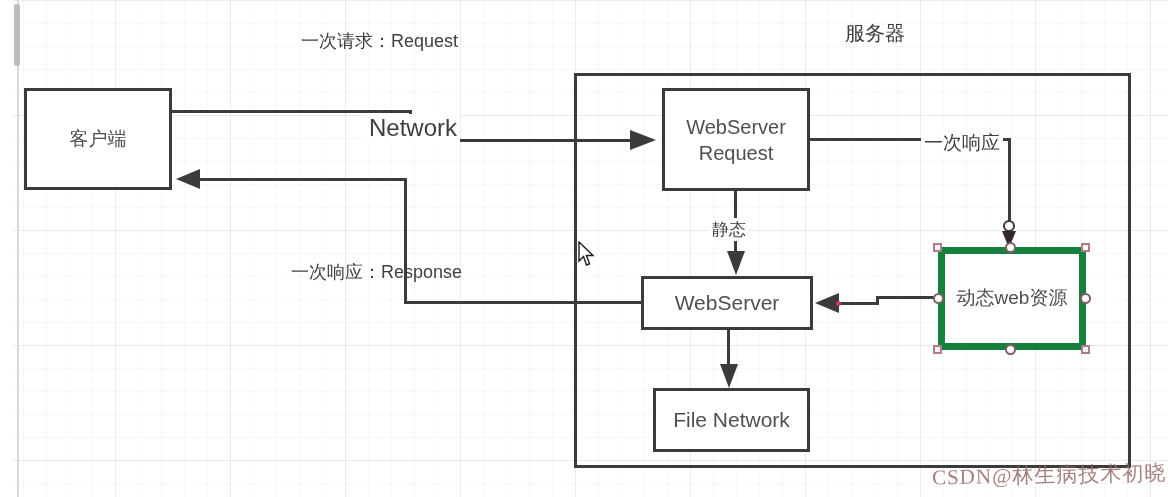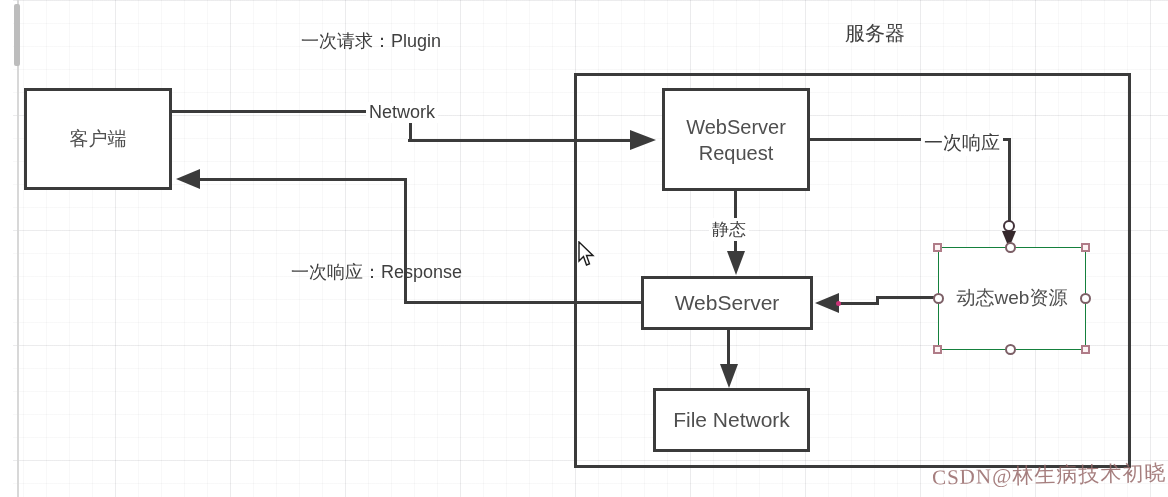--- a/index.html
+++ b/index.html
@@ -48,51 +48,51 @@
   .handle-ci{
     position:absolute;width:11px;height:11px;box-sizing:border-box;border-radius:50%;
     background:#ffffff;border:2px solid #7c5f66;
   }
   .waypoint-ci{
     position:absolute;width:12px;height:12px;box-sizing:border-box;border-radius:50%;
     background:#ffffff;border:2px solid #43323a;
   }
   .pink-dot{position:absolute;width:5px;height:5px;border-radius:50%;background:#cc3377;}
 
-  .selected-box{border:1px solid #15803d;}
+  .selected-box{border:7px solid #15803d;}
 
   .watermark{
     position:absolute;right:2px;top:461px;
     font-family:"Liberation Serif","DejaVu Serif",serif;
     font-size:21px;letter-spacing:1px;
     color:rgba(150,105,105,0.85);
     transform:rotate(-1.2deg);
     white-space:nowrap;
   }
   .cursor{position:absolute;left:578px;top:241px;width:17px;height:26px;}
 </style>
 </head>
 <body>
 
 <div class="grid"></div>
 <div class="left-margin"></div>
 <div class="scroll-track"></div>
 <div class="scroll-thumb"></div>
 
-<div class="lbl" style="left:301px;top:29px;font-size:18px;">一次请求：Plugin</div>
+<div class="lbl" style="left:301px;top:29px;font-size:18px;">一次请求：Request</div>
 <div class="lbl" style="left:845px;top:20px;font-size:20px;">服务器</div>
 <div class="lbl" style="left:291px;top:221px;font-size:18px;margin-top:39px;">一次响应：Response</div>
 
 <div class="container-box" style="left:574px;top:73px;width:557px;height:395px;"></div>
 
 <div class="lineH" style="left:172px;top:110px;width:240px;height:3px;"></div>
 <div class="lineV" style="left:409px;top:110px;width:3px;height:31px;"></div>
 <div class="lineH" style="left:408px;top:139px;width:224px;height:3px;"></div>
 <div class="arrow arrow-right" style="left:630px;top:130px;"></div>
-<div class="lbl lbl-bg" style="left:366px;top:102px;font-size:18px;">Network</div>
+<div class="lbl lbl-bg" style="left:366px;top:114px;font-size:24px;">Network</div>
 
 <div class="lineH" style="left:404px;top:301px;width:237px;height:3px;"></div>
 <div class="lineV" style="left:404px;top:179px;width:3px;height:125px;"></div>
 <div class="lineH" style="left:198px;top:178px;width:209px;height:3px;"></div>
 <div class="arrow arrow-left" style="left:176px;top:169px;"></div>
 
 <div class="lineV" style="left:734px;top:190px;width:3px;height:66px;"></div>
 <div class="arrow arrow-down-wide" style="left:727px;top:251px;"></div>
 <div class="lbl lbl-bg" style="left:709px;top:218px;font-size:17px;">静态</div>
 

